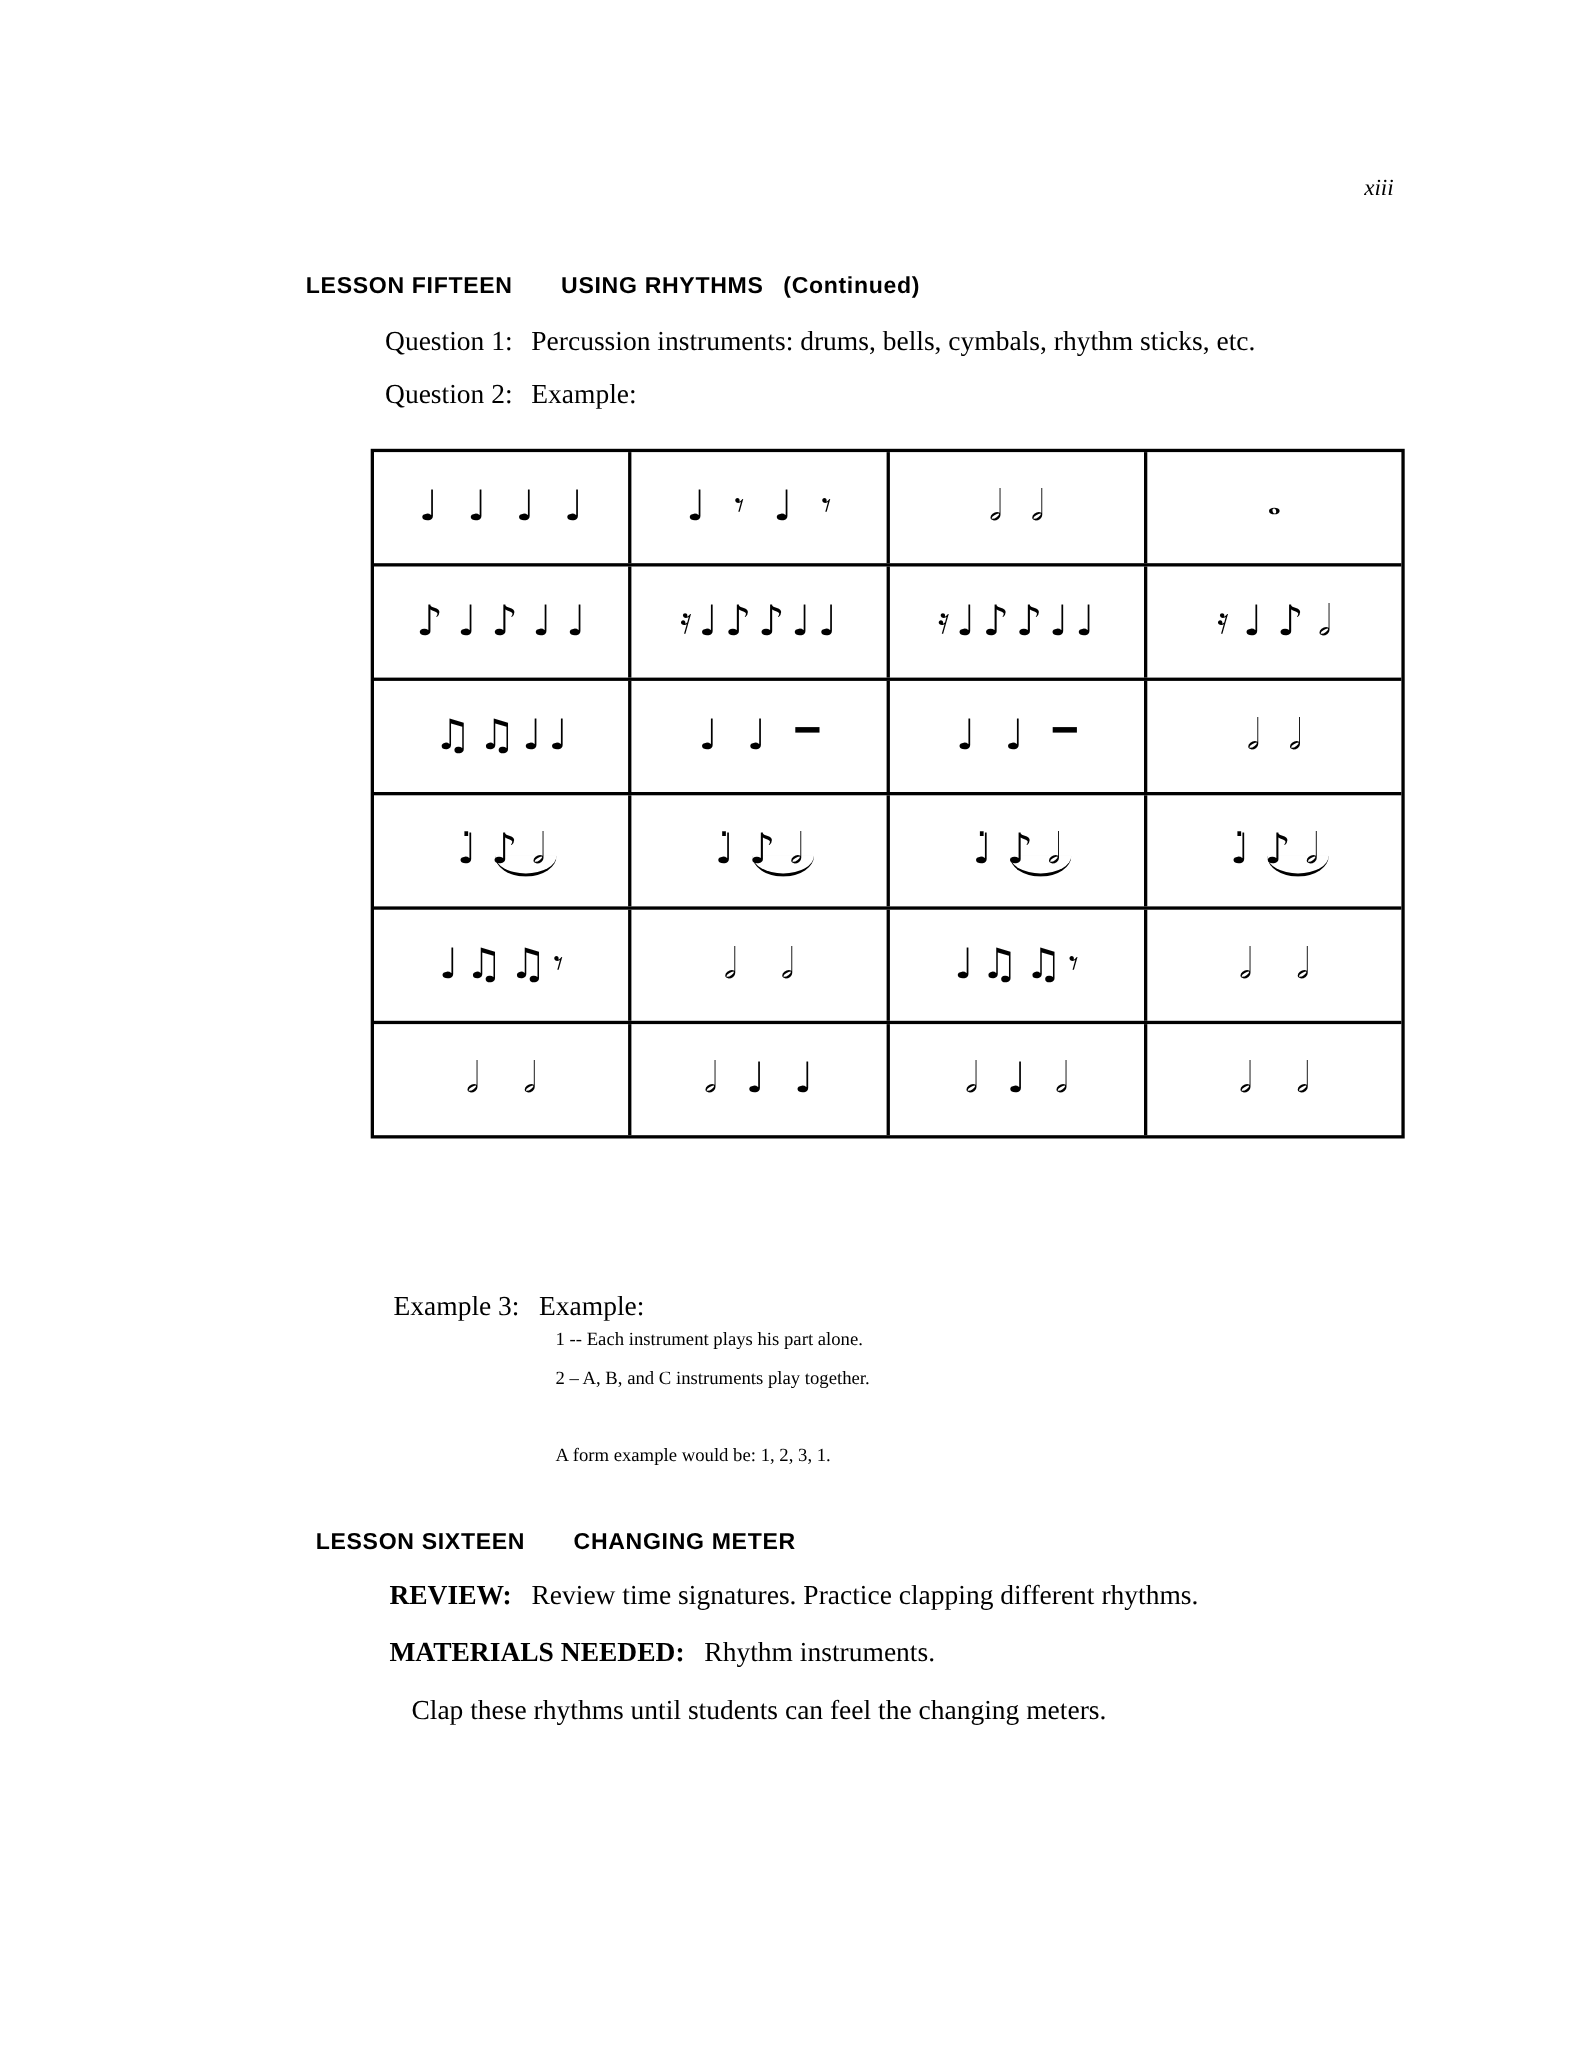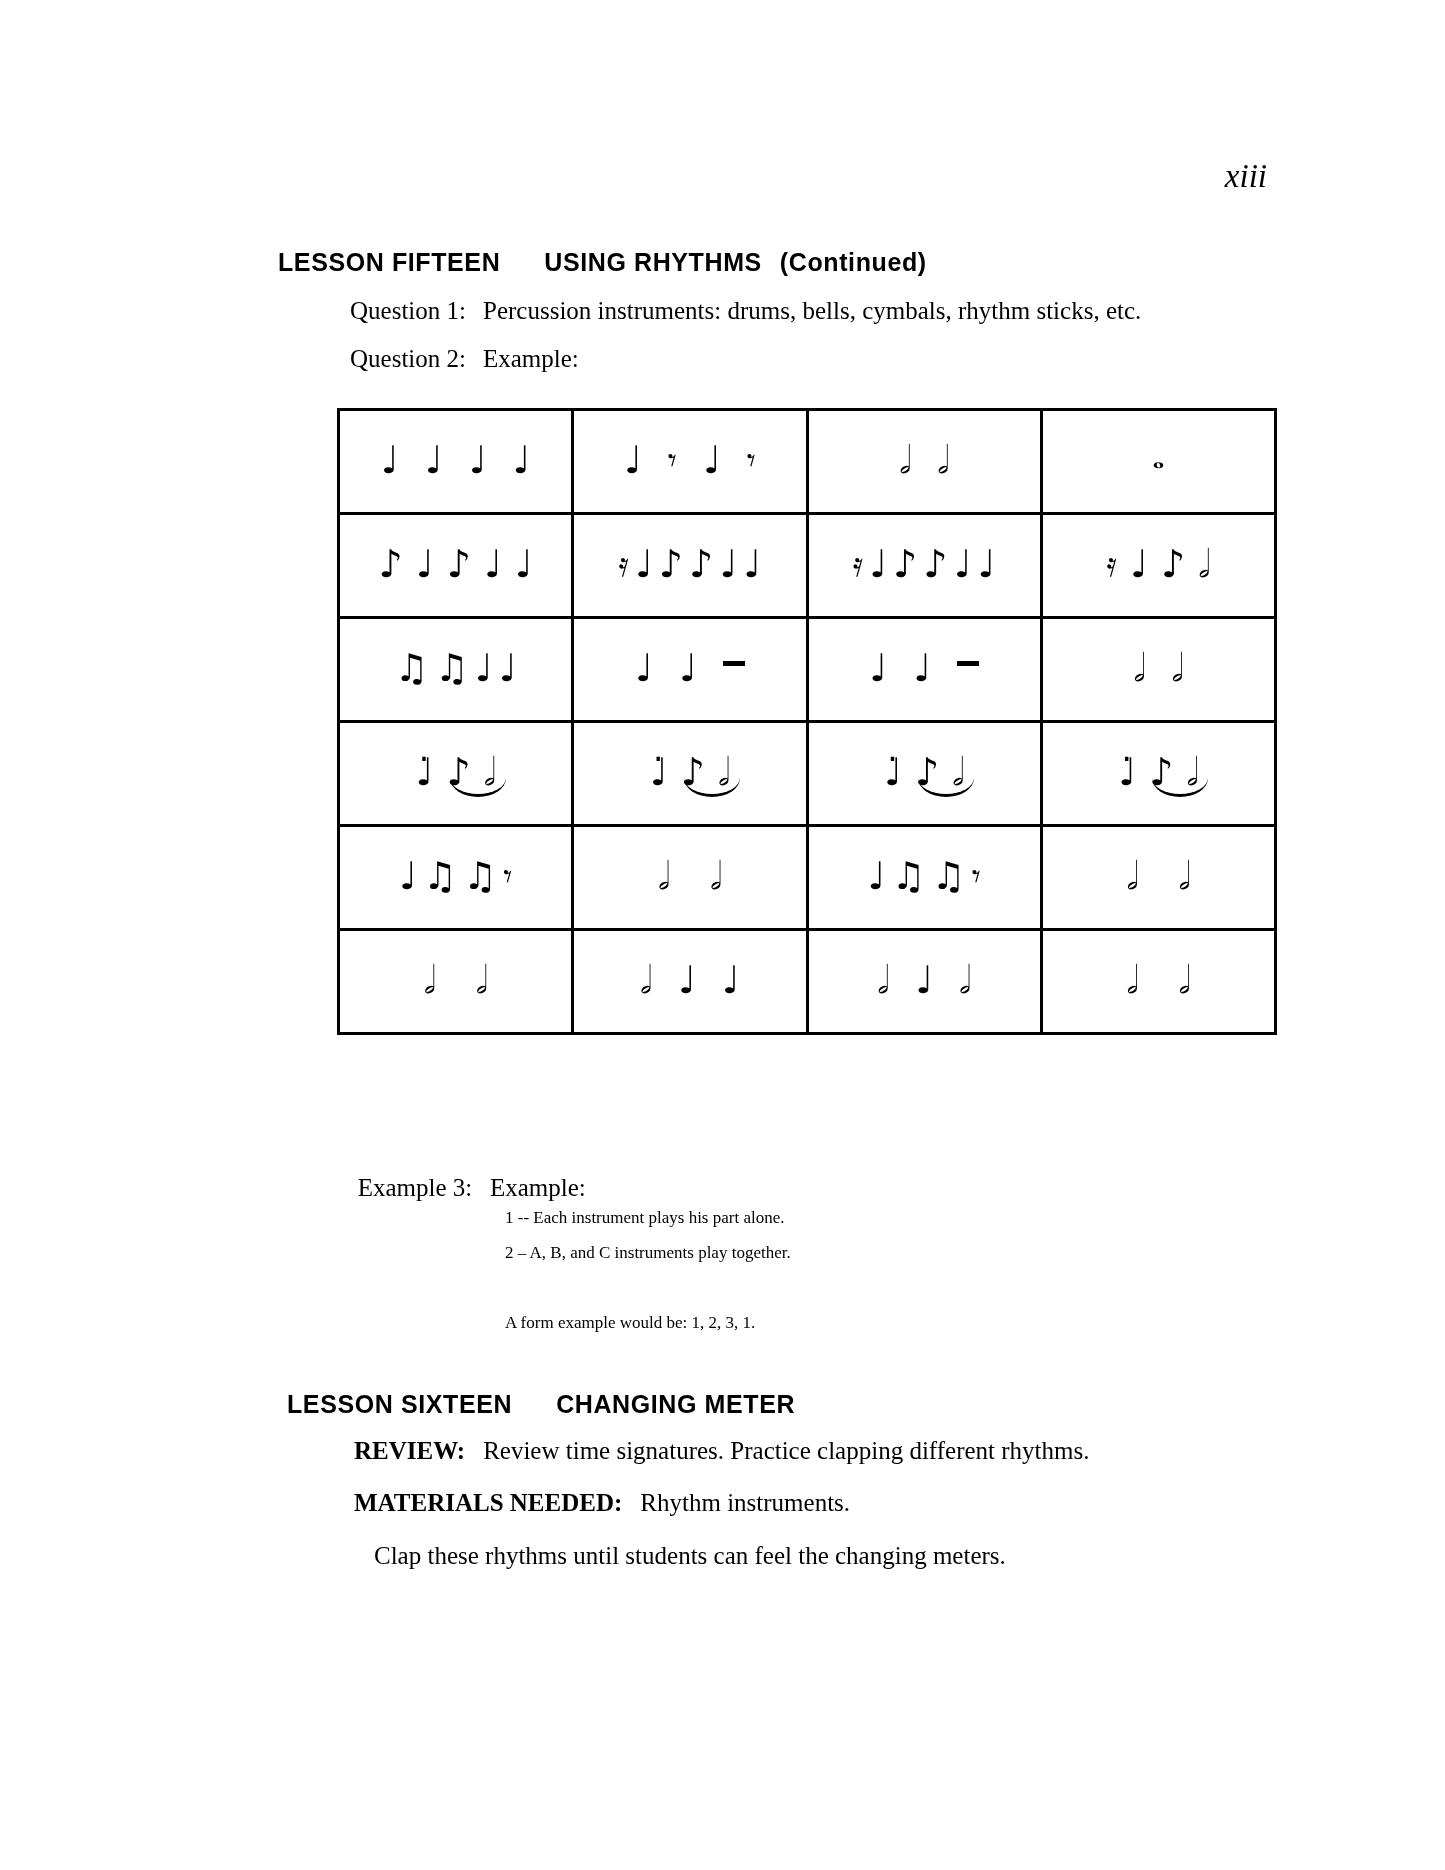--- a/index.html
+++ b/index.html
@@ -19,28 +19,28 @@
     position: absolute;
     left: 0; top: 0;
     width: 1445px;
     height: 1870px;
   }
   .page-number {
     position: absolute;
     right: 178px;
     top: 158px;
     font-style: italic;
-    font-size: 33px;
+    font-size: 21px;
     font-family: "Liberation Serif", serif;
   }
   .lesson-heading {
     position: absolute;
     font-family: "Liberation Sans", sans-serif;
     font-weight: bold;
-    font-size: 25px;
+    font-size: 21px;
     letter-spacing: 0.6px;
     white-space: nowrap;
   }
   .lesson-heading .gap {
     display: inline-block;
     width: 44px;
   }
   .lesson-heading .gap-sm {
     display: inline-block;
     width: 18px;

